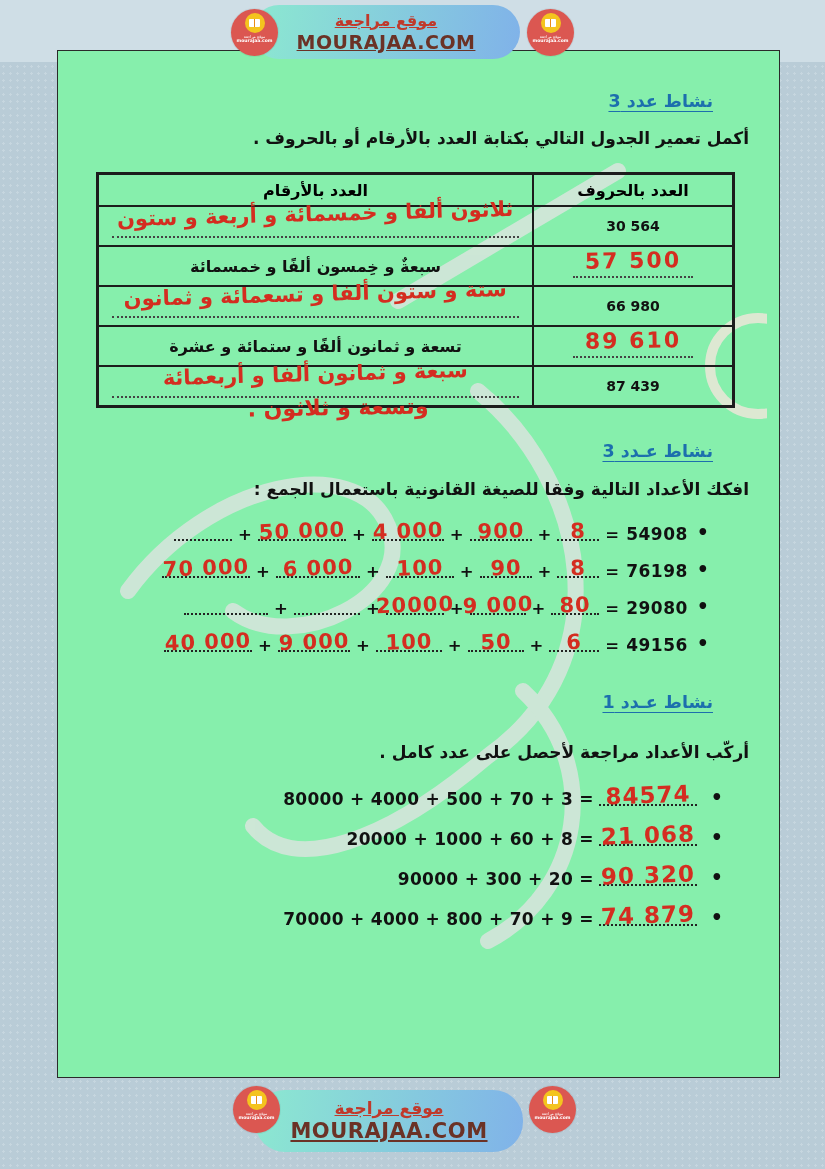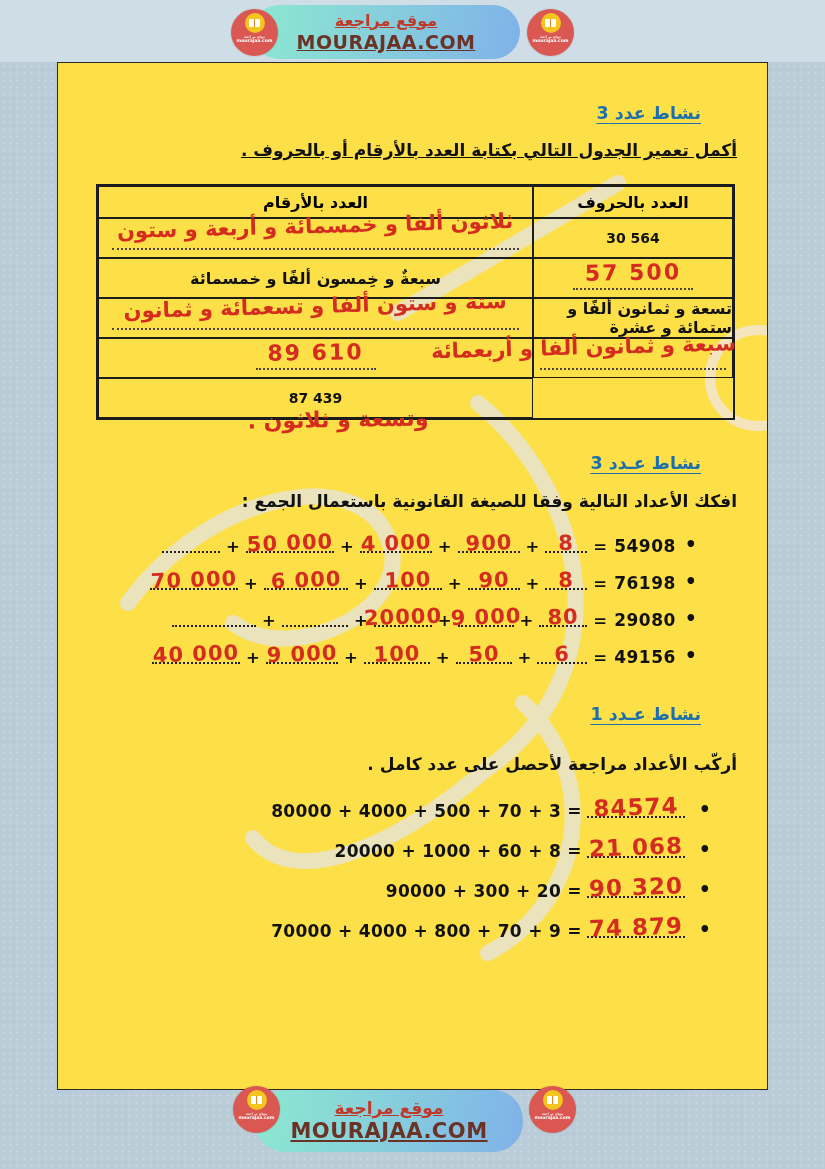--- a/index.html
+++ b/index.html
@@ -29,22 +29,22 @@
     display:flex;flex-direction:column;align-items:center;box-shadow:0 0 0 1px rgba(0,0,0,.05);
   }
   .logo .yc{width:20px;height:20px;border-radius:50%;background:#f4c41f;margin-top:4px;
     display:flex;align-items:center;justify-content:center;}
   .logo .book{width:11px;height:8px;background:#fff;border-radius:1px;
     background-image:linear-gradient(90deg,transparent 45%,#e88a1a 45%,#e88a1a 55%,transparent 55%);}
   .logo .lt1{font-size:4px;color:#fff;direction:rtl;margin-top:2px;line-height:1.1;}
   .logo .lt2{font-size:4.5px;color:#fff;font-weight:bold;line-height:1.1;}
   
   .page{
-    position:absolute;left:57px;top:62px;width:709px;height:1026px;
-    background:#fde047;border:1.5px solid #2a2a2a;z-index:1;
+    position:absolute;left:57px;top:50px;width:709px;height:1026px;
+    background:#86efac;border:1.5px solid #2a2a2a;z-index:1;padding-left:12px;
   }
   .wm{position:absolute;left:0;top:0;pointer-events:none;z-index:0;}
   .act-title{
     position:absolute;color:#1c6fad;font-size:17.5px;font-weight:bold;direction:rtl;
     text-decoration:underline;text-underline-offset:4px;z-index:2;right:66px;
   }
   .act-instr{
     position:absolute;right:30px;direction:rtl;font-weight:bold;font-size:17px;color:#111;z-index:2;
   }
   
@@ -121,21 +121,21 @@
     <g fill="none" stroke="#e4e4e4" stroke-width="16" stroke-linecap="round" opacity="0.75">
       <path d="M 70 540 C 150 430, 300 400, 330 475 C 360 545, 235 605, 175 560"></path>
       <path d="M 420 340 C 530 430, 565 610, 430 705 C 330 790, 235 825, 195 775"></path>
       <path d="M 465 640 C 545 715, 525 840, 430 890"></path>
       <path d="M 340 250 L 560 120"></path>
     </g>
     <circle cx="700" cy="315" r="48" fill="none" stroke="#f3e6dc" stroke-width="10" opacity="0.8"></circle>
   </svg>
 
   <div class="act-title" style="top:40px;">نشاط عدد 3</div>
-  <div class="act-instr" style="top:77px;text-decoration:underline;">أكمل تعمير الجدول التالي بكتابة العدد بالأرقام أو بالحروف .</div>
+  <div class="act-instr" style="top:77px;">أكمل تعمير الجدول التالي بكتابة العدد بالأرقام أو بالحروف .</div>
 
   <div class="a3-table">
 
     <div class="cell hrow">العدد بالأرقام</div>
     <div class="cell hrow">العدد بالحروف</div>
 
     <div class="cell drow">
       <span class="dotline"></span>
       <span class="hw hw-ar">ثلاثون ألفا و خمسمائة و أربعة و ستون</span>
     </div>
@@ -147,20 +147,23 @@
       <span class="printed-ar">سبعةٌ و خِمسون ألفًا و خمسمائة</span>
     </div>
     <div class="cell drow">
       <span class="dotline num"></span>
       <span class="hw hw-num">57 500</span>
     </div>
 
     <div class="cell drow">
       <span class="dotline"></span>
       <span class="hw hw-ar">ستة و ستون ألفا و تسعمائة و ثمانون</span>
+    </div>
+    <div class="cell drow">
+      <span class="printed-num">66 980</span>
     </div>
 
     <div class="cell drow">
       <span class="printed-ar">تسعة و ثمانون ألفًا و ستمائة و عشرة</span>
     </div>
     <div class="cell drow">
       <span class="dotline num"></span>
       <span class="hw hw-num">89 610</span>
     </div>
 

